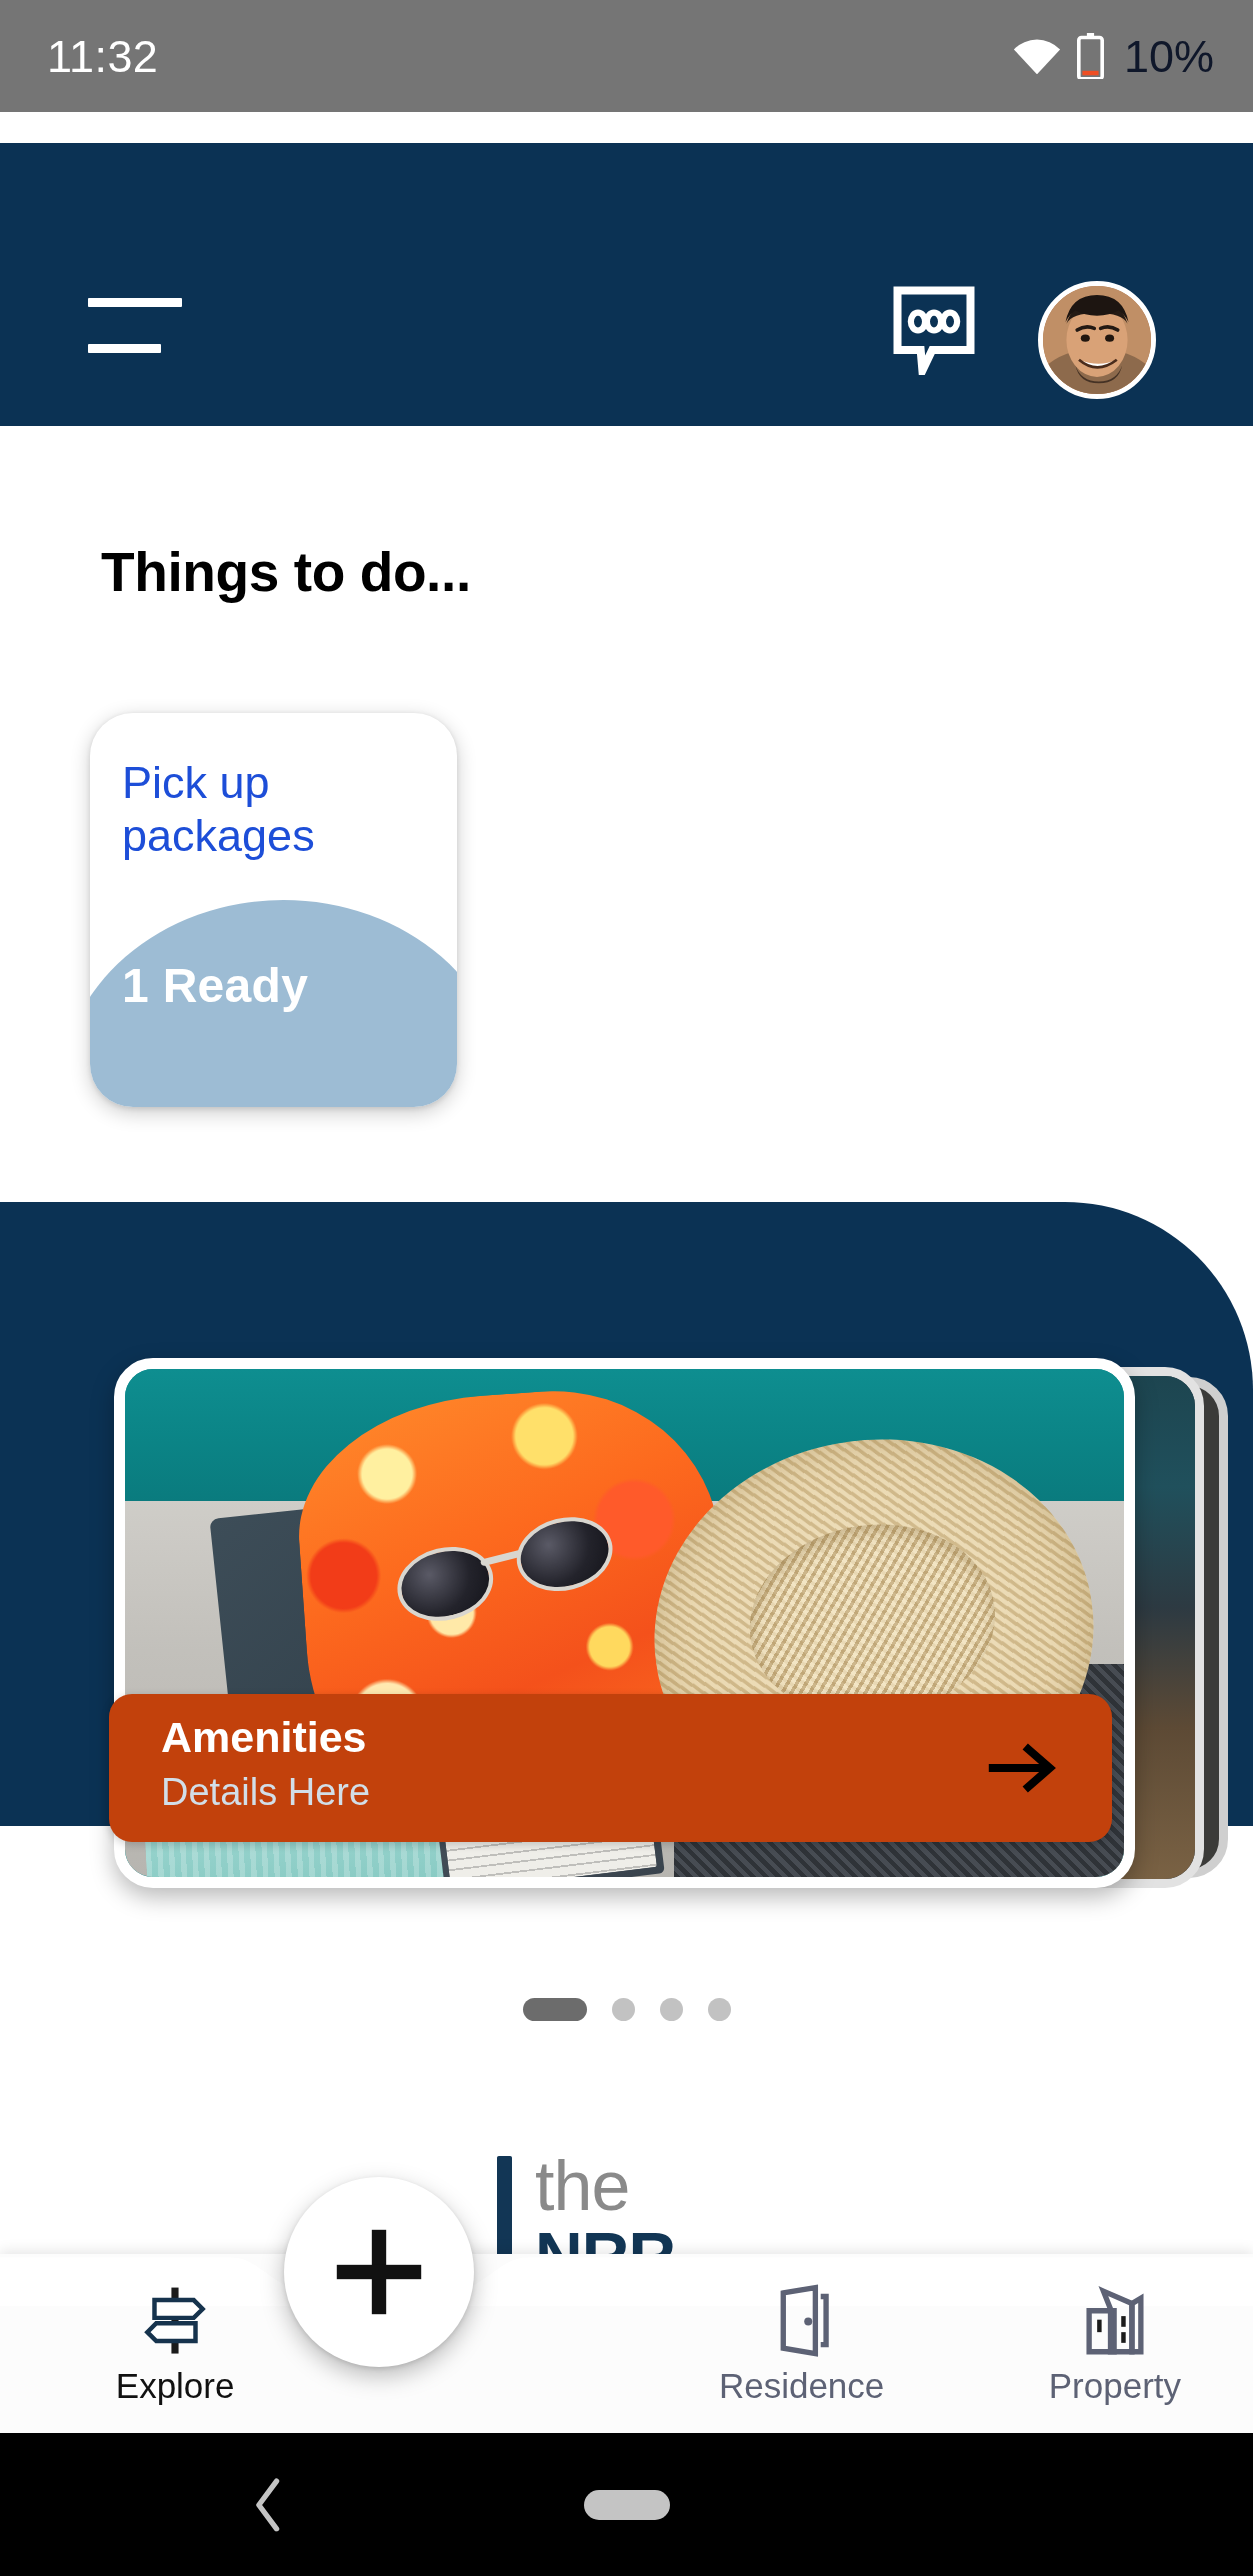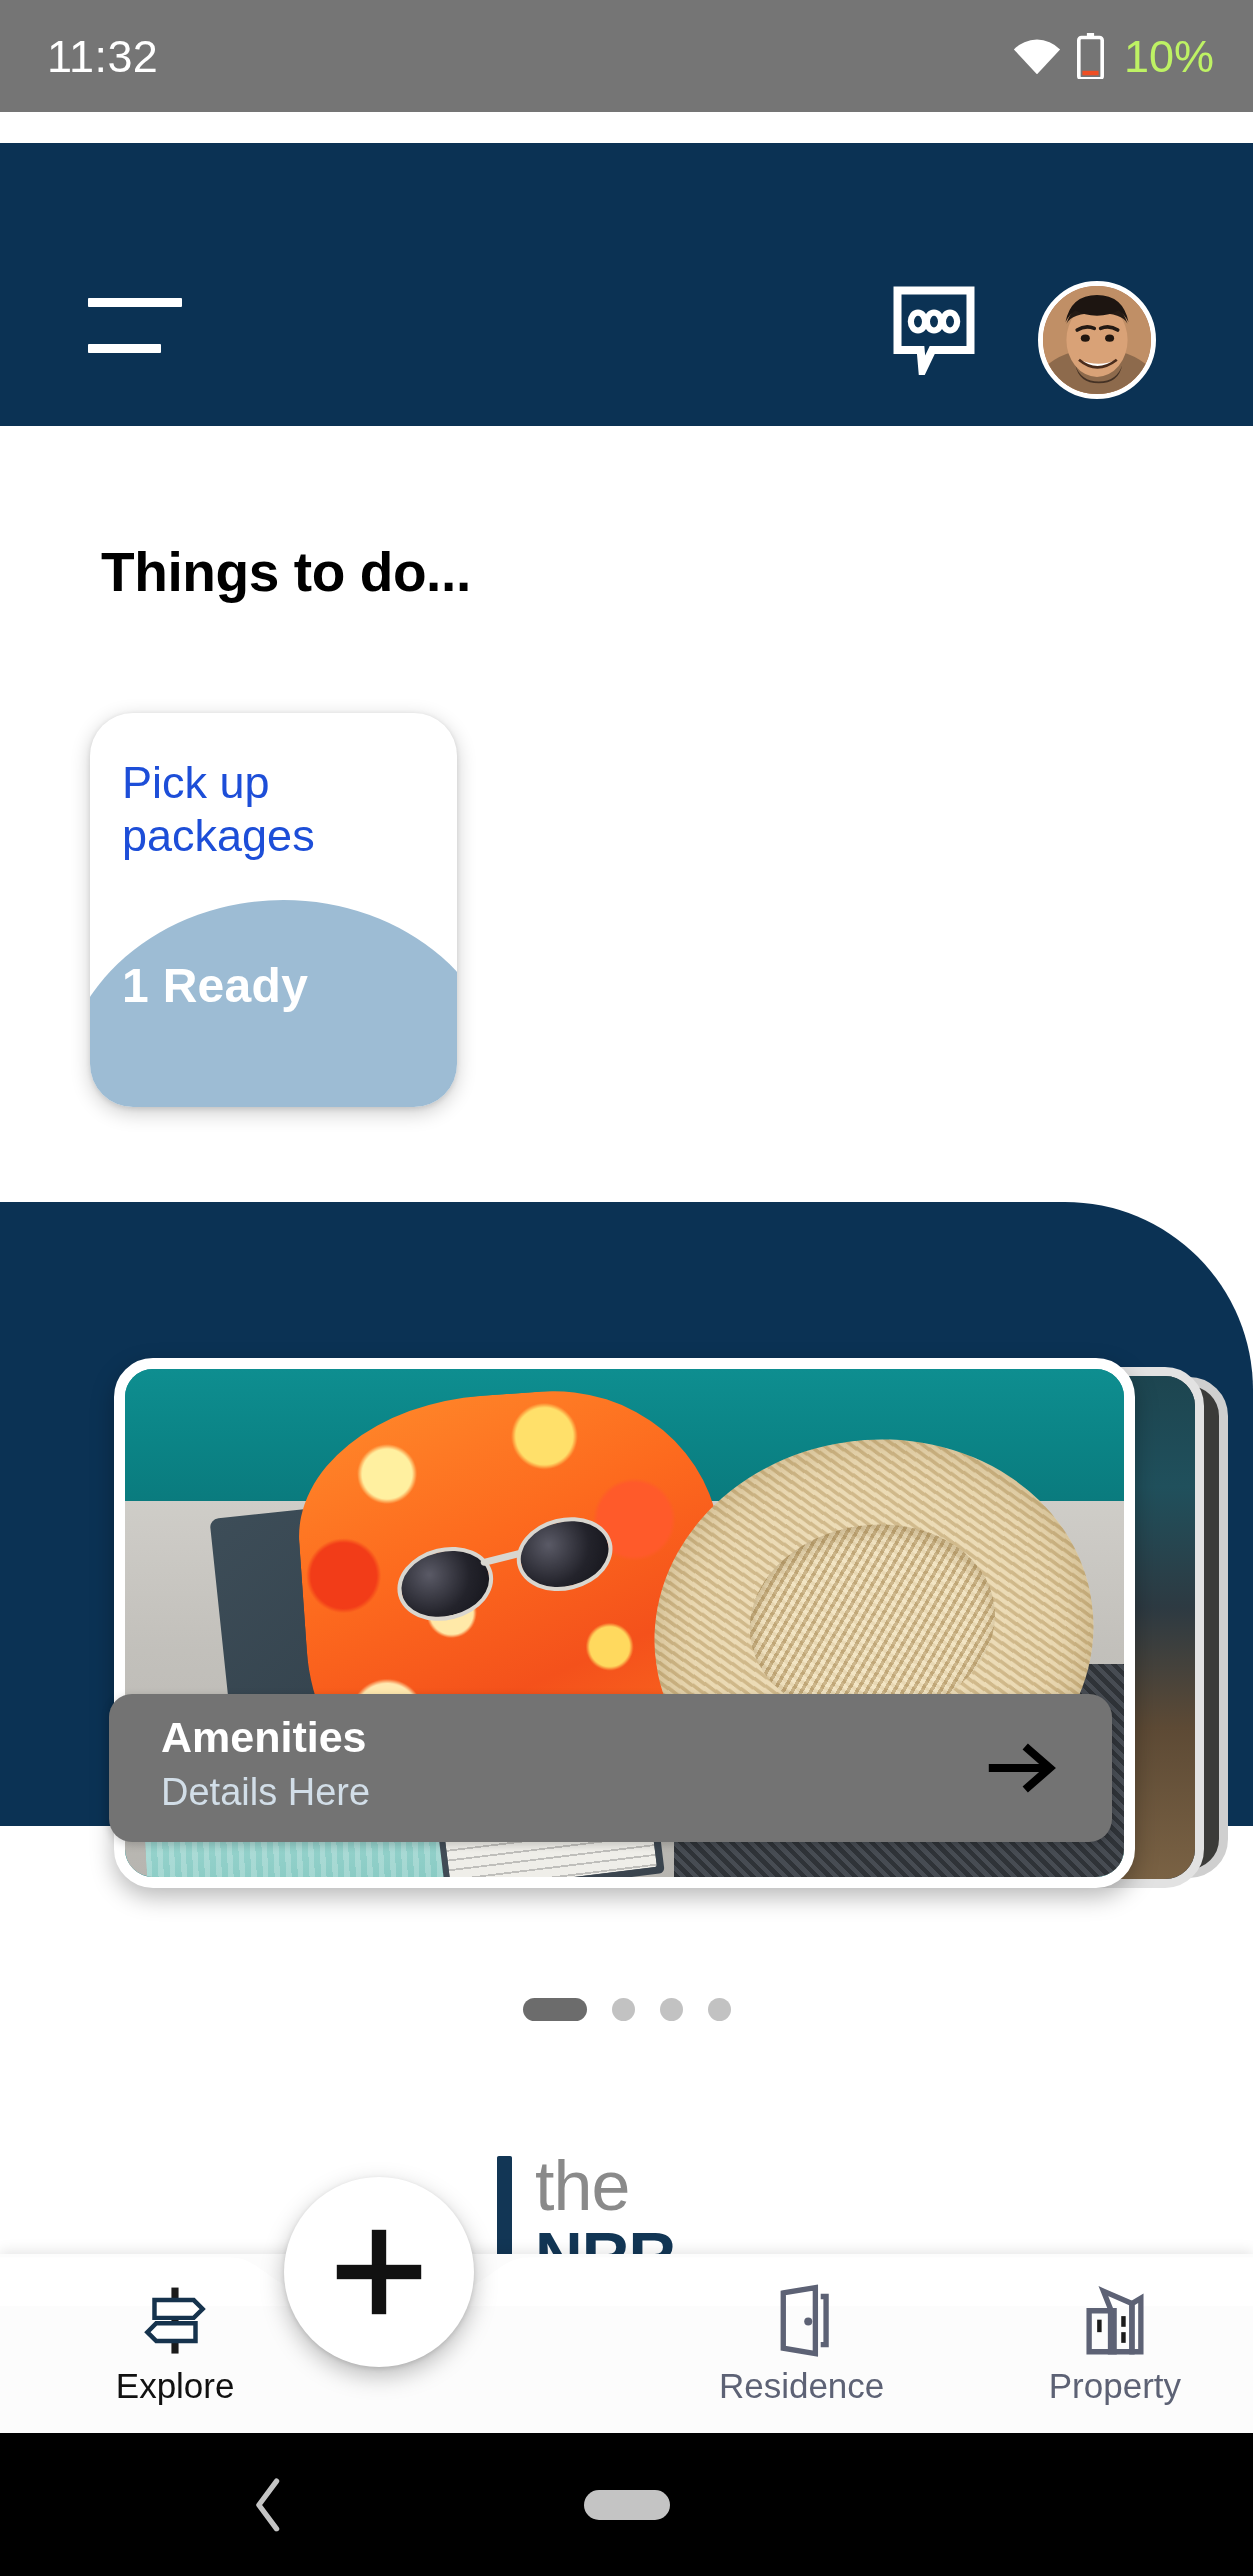--- a/index.html
+++ b/index.html
@@ -34,21 +34,21 @@
     font-weight:500;
     letter-spacing:0.4px;
     line-height:1;
   }
   .status-right {
     display:flex; align-items:center; gap:16px;
   }
   .wifi-ico { width:48px; height:38px; display:block; }
   .batt-ico { width:27px; height:47px; display:block; }
   .status-batt-text {
-    color:#bef264; font-size:45px; font-weight:500; line-height:1;
+    color:#0f172a; font-size:45px; font-weight:500; line-height:1;
     margin-left:3.6px;
   }
 
   
   .appbar {
     position:absolute; top:143px; left:0;
     width:1253px; height:283px;
     background:#0b3254;
     z-index:50;
   }
@@ -289,21 +289,21 @@
     position:absolute; inset:6.3px;
     background:#efeee9;
     border-radius:2.7px;
     background-image:repeating-linear-gradient(180deg, rgba(90,90,90,0.32) 0 1.8px, transparent 1.8px 9.8px);
   }
 
   
   .amen-banner {
     position:absolute; left:109px; top:1694px;
     width:1003px; height:148px;
-    background:#737373;
+    background:#c2410c;
     border-radius:23px;
     z-index:34;
     cursor:pointer;
     box-shadow:0 2.7px 9px rgba(0,0,0,0.18);
   }
   .amen-title {
     position:absolute; left:52px; top:21.5px;
     font-size:43px; font-weight:bold; color:#ffffff; line-height:1;
   }
   .amen-sub {

